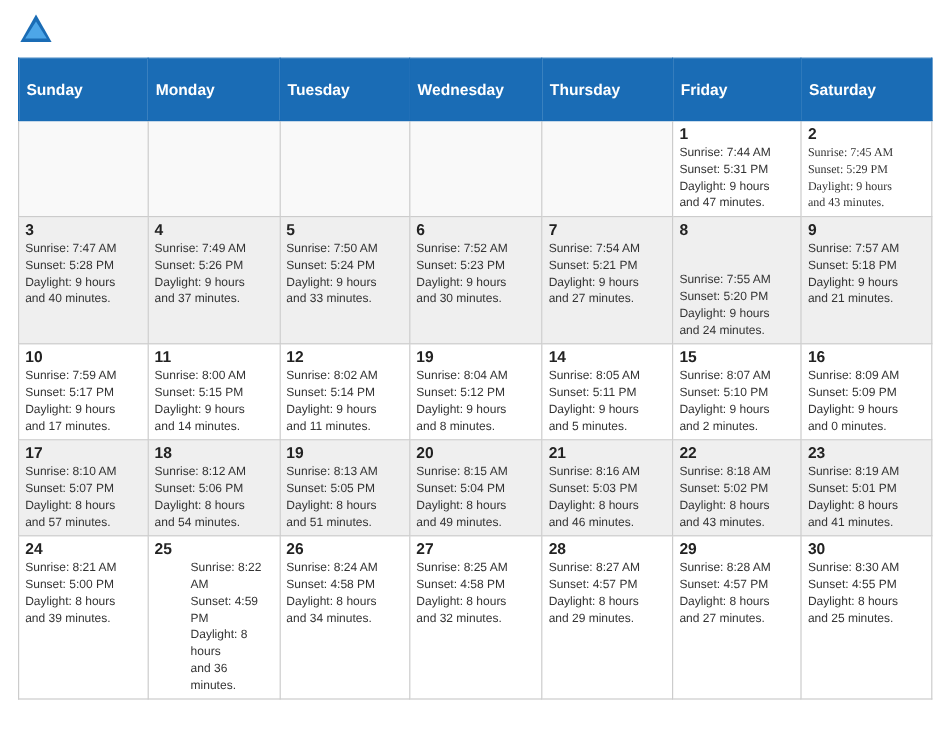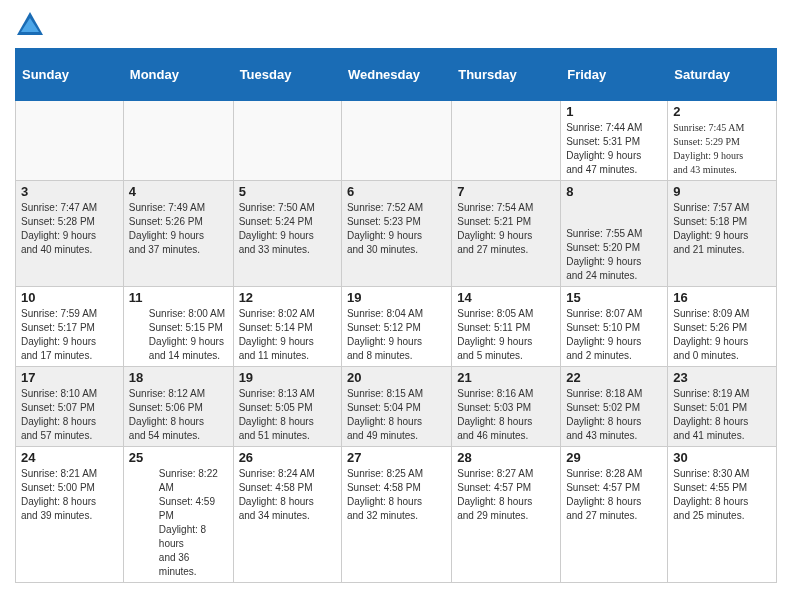--- a/index.html
+++ b/index.html
@@ -212,21 +212,21 @@
         <tr class="row-white">
           <td>
             <div class="day-number">10</div>
             <div class="day-info" style="white-space: pre-line;">Sunrise: 7:59 AM
 Sunset: 5:17 PM
 Daylight: 9 hours
 and 17 minutes.</div>
           </td>
           <td>
             <div class="day-number">11</div>
-            <div class="day-info" style="white-space: pre-line; margin-left: 20px;">Sunrise: 8:00 AM
+            <div class="day-info" style="white-space: pre-line;">Sunrise: 8:00 AM
 Sunset: 5:15 PM
 Daylight: 9 hours
 and 14 minutes.</div>
           </td>
           <td>
             <div class="day-number">12</div>
             <div class="day-info" style="white-space: pre-line;">Sunrise: 8:02 AM
 Sunset: 5:14 PM
 Daylight: 9 hours
 and 11 minutes.</div>
@@ -248,21 +248,21 @@
           <td>
             <div class="day-number">15</div>
             <div class="day-info" style="white-space: pre-line;">Sunrise: 8:07 AM
 Sunset: 5:10 PM
 Daylight: 9 hours
 and 2 minutes.</div>
           </td>
           <td>
             <div class="day-number">16</div>
             <div class="day-info" style="white-space: pre-line;">Sunrise: 8:09 AM
-Sunset: 5:26 PM
+Sunset: 5:09 PM
 Daylight: 9 hours
 and 0 minutes.</div>
           </td>
         </tr>
         <tr class="row-shaded">
           <td>
             <div class="day-number">17</div>
             <div class="day-info" style="white-space: pre-line;">Sunrise: 8:10 AM
 Sunset: 5:07 PM
 Daylight: 8 hours

